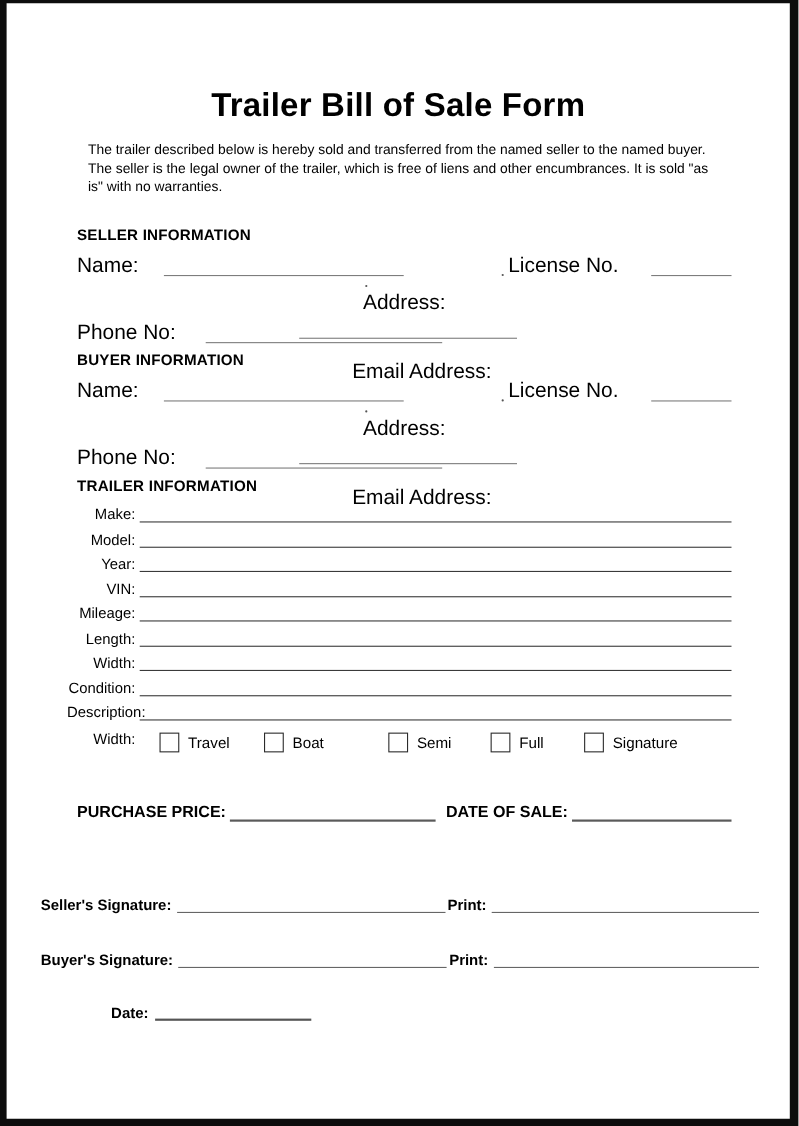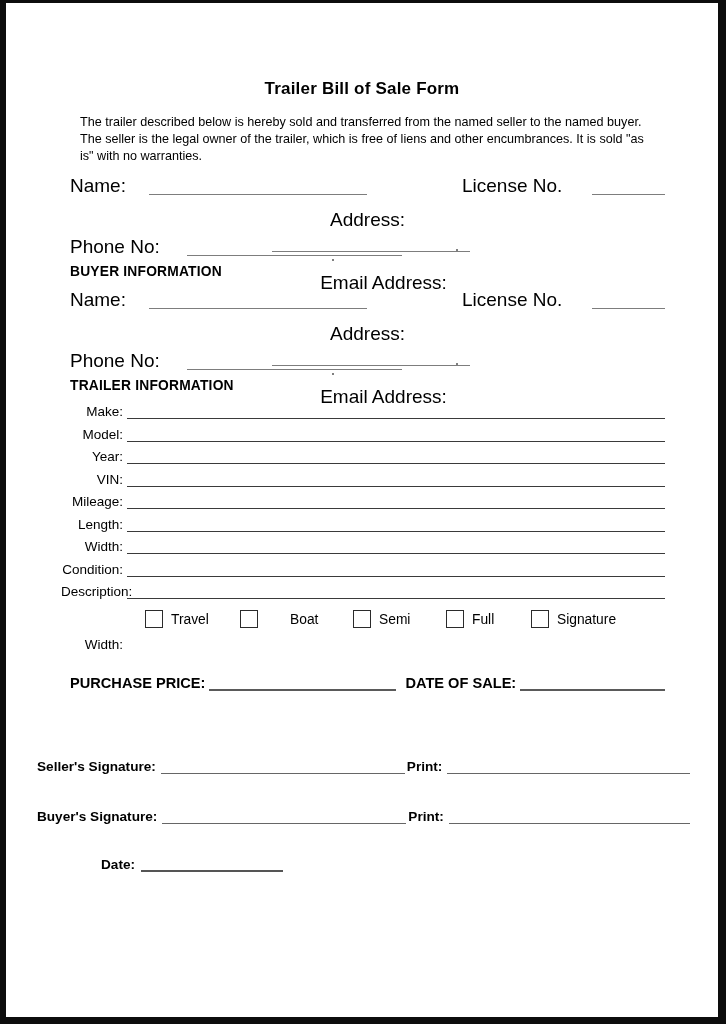--- a/index.html
+++ b/index.html
@@ -11,21 +11,21 @@
     border-style: solid;
     border-color: #0d0d0d;
     border-width: 3px 8px 7px 6px;
     font-family: "Liberation Sans", "DejaVu Sans", sans-serif;
     color: #000;
     overflow: hidden;
   }
   .title {
     margin: 76px 0 0 0;
     text-align: center;
-    font-size: 17px;
+    font-size: 30px;
     font-weight: bold;
     letter-spacing: 0.2px;
   }
   .intro {
     margin: 15px 68px 0 74px;
     width: 572px;
     font-size: 12.6px;
     line-height: 17px;
   }
   .main { margin: 0 53px 0 64px; }
@@ -62,39 +62,39 @@
 
   .trow {
     display: flex;
     align-items: flex-end;
     margin-left: -9px;
     height: 19px;
     font-size: 13.5px;
   }
   .trow-first { margin-top: 7px; }
   .trow + .trow { margin-top: 3.5px; }
-  .tlabel { width: 62px; text-align: right; white-space: nowrap; margin-top: 29px; }
+  .tlabel { width: 62px; text-align: right; white-space: nowrap; }
   .tline {
     flex: 1;
     margin-left: 4px;
     border-bottom: 1.8px solid #3a3a3a;
     height: 15px;
   }
   .type-row {
     display: flex;
     align-items: center;
     margin-left: -9px;
     margin-top: 9px;
     height: 22px;
     font-size: 13.5px;
   }
   .type-row .tlabel { align-self: flex-start; }
   .cb-group { display: inline-flex; align-items: center; }
   .cb-g0 { margin-left: 22px; width: 95px; }
-  .cb-g1 { width: 97px; gap: 24px; }
+  .cb-g1 { width: 97px; }
   .cb-g2 { width: 93px; padding-left: 16px; }
   .cb-g3 { width: 85px; }
   .checkbox {
     width: 16px; height: 16px;
     border: 1.6px solid #2b2b2b;
     background: #fff;
     display: inline-block;
   }
   .cb-label { margin-left: 8px; font-size: 13.8px; }
 
@@ -137,20 +137,21 @@
 <body>
 
 <div class="page">
 
   <div class="title">Trailer Bill of Sale Form</div>
 
   <div class="intro">The trailer described below is hereby sold and transferred from the named seller to the named buyer. The seller is the legal owner of the trailer, which is free of liens and other encumbrances. It is sold "as is" with no warranties.</div>
 
   <div class="main">
 
+    <div class="sec-heading sh-seller">SELLER INFORMATION</div>
 
     <div class="row r-name">
       <span class="lbl">Name:</span>
       <span class="line l-name"></span>
       <span class="sp-lic"></span>
       <span class="lbl">License No.</span>
       <span class="line l-license"></span>
     </div>
 
     <div class="row r-addr">

